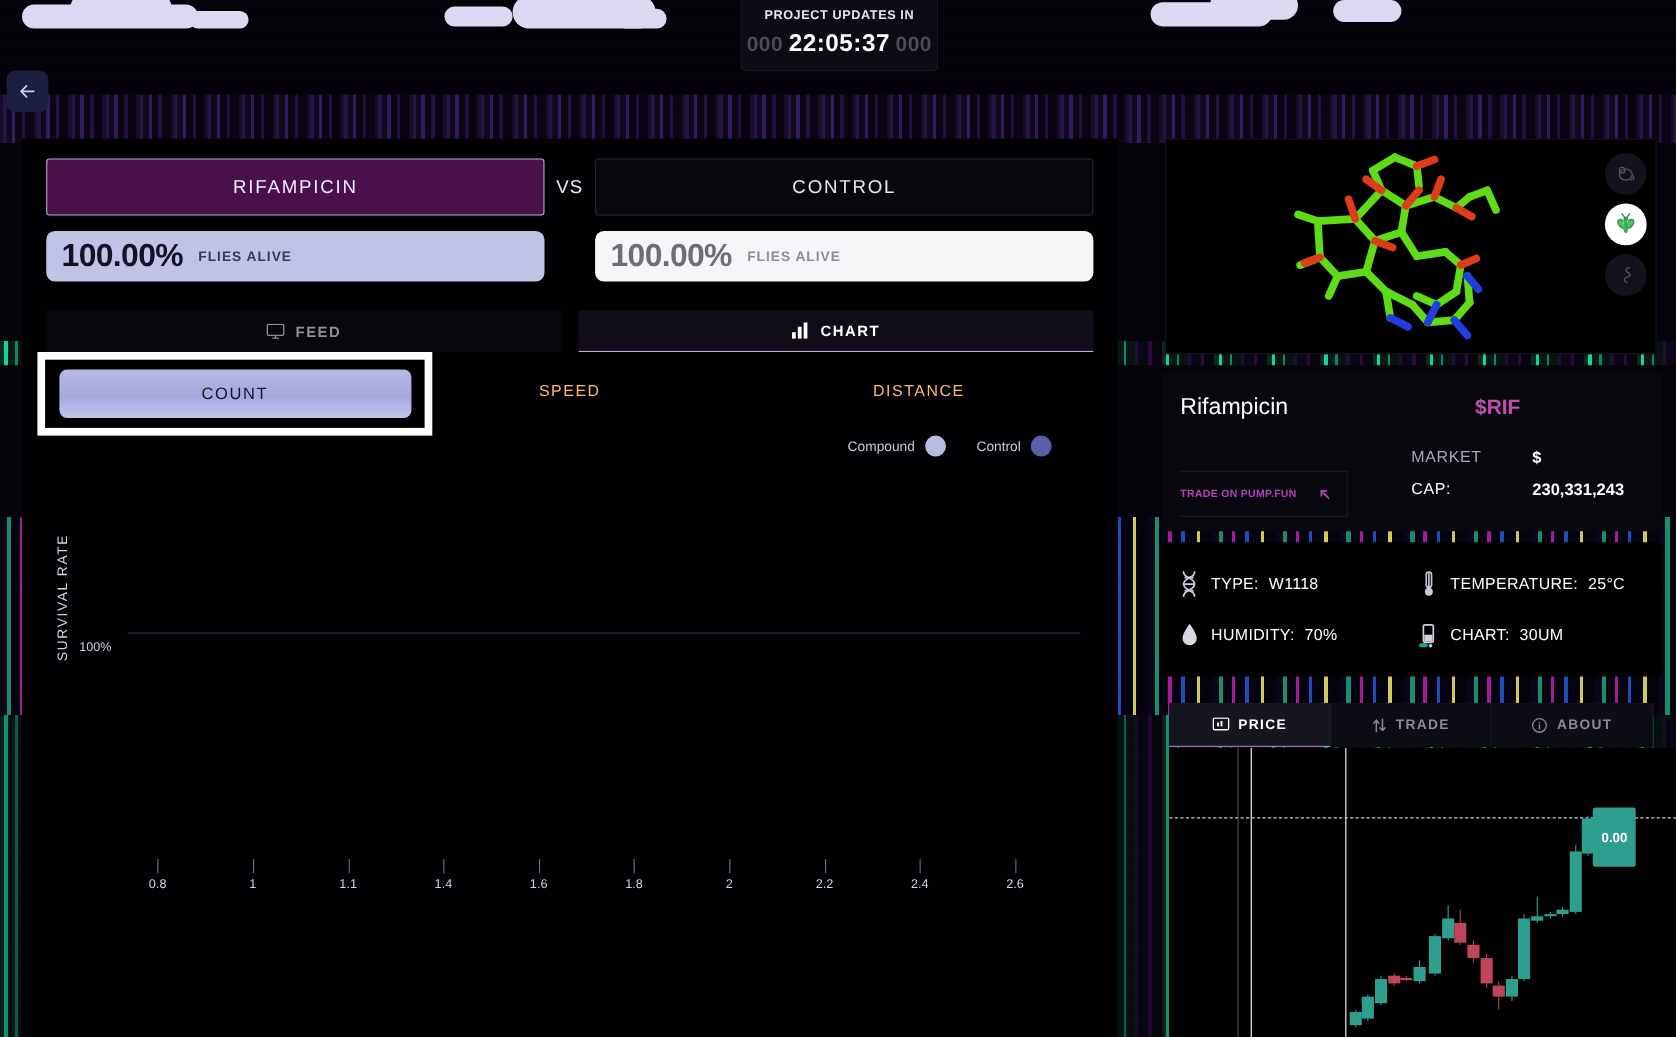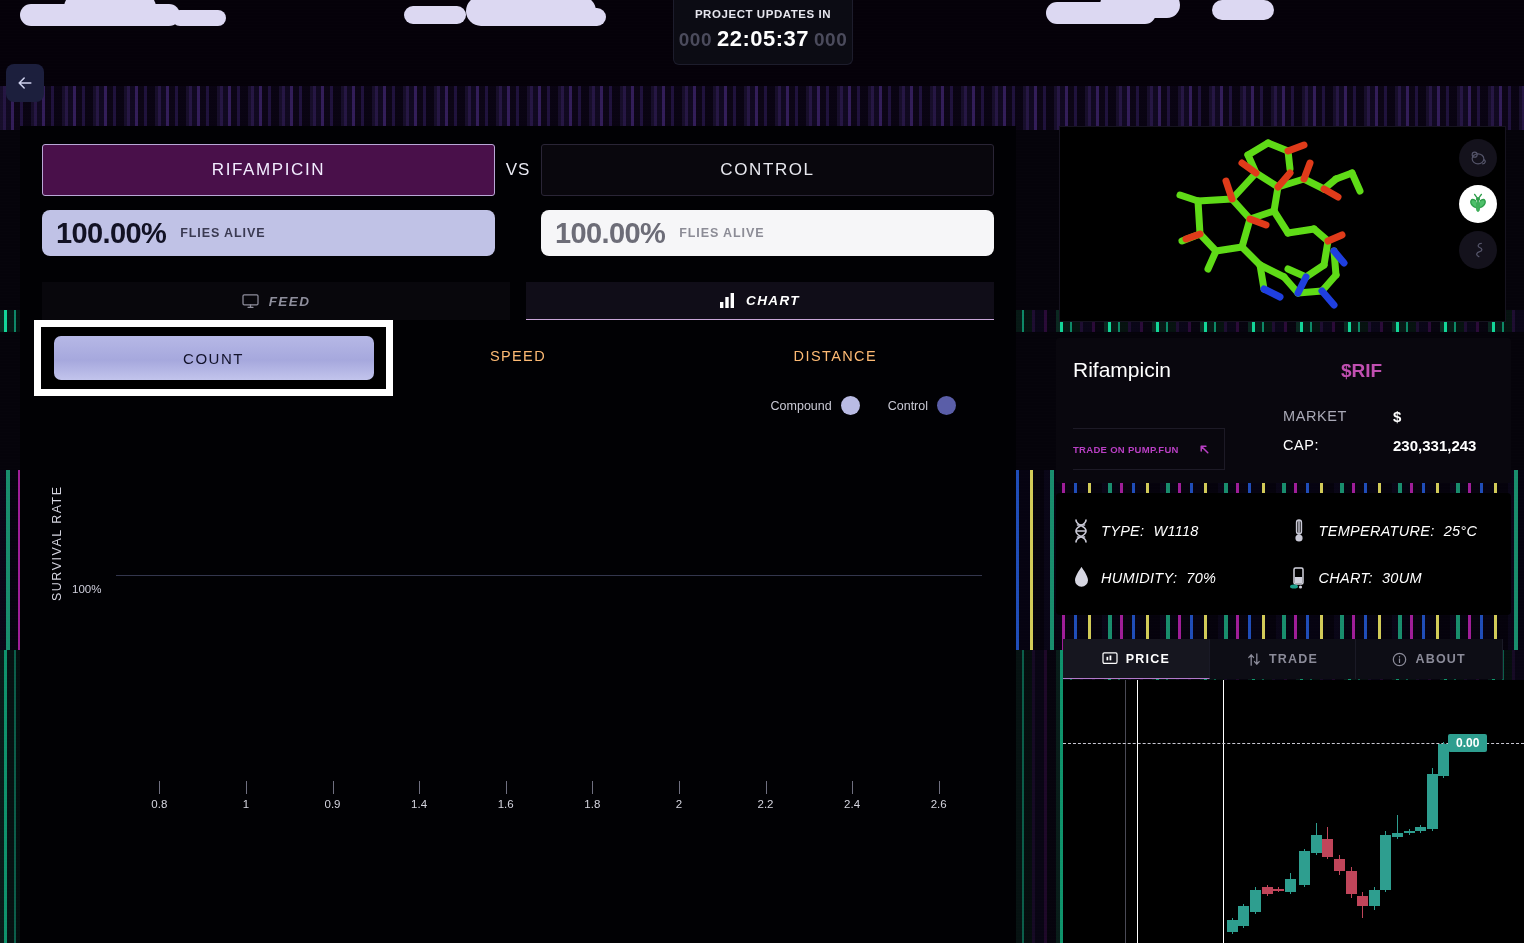--- a/index.html
+++ b/index.html
@@ -86,21 +86,21 @@
   .stat-pill.control { background:#f6f6f8; }
   .stat-val { font-size:29px; font-weight:700; letter-spacing:-0.6px; }
   .stat-pill.compound .stat-val { color:#121224; }
   .stat-pill.control .stat-val { color:#6d6d78; }
   .stat-sub { font-size:12.5px; letter-spacing:.9px; font-weight:600; }
   .stat-pill.compound .stat-sub { color:#3a3a52; }
   .stat-pill.control .stat-sub { color:#8c8c96; }
   .stat-gap { width:46px; }
 
   
-  .view-tabs { display:flex; margin-top:26px; padding:0 22px; gap:16px;font-style:italic; }
+  .view-tabs { display:flex; margin-top:26px; padding:0 22px; gap:16px; }
   .view-tab {
     flex:1; height:38px; display:flex; align-items:center; justify-content:center; gap:10px;
     font-size:13.5px; letter-spacing:1.4px; font-weight:600; color:#8e8e9c; cursor:pointer;
     background:#08070c;
   }
   .view-tab.active { color:#ffffff; background:#100d18; border-bottom:1.5px solid #c9a6d8; }
 
   
   .metric-tabs { display:flex; margin-top:16px; padding:0 22px; position:relative; }
   .metric-tab {
@@ -125,21 +125,21 @@
   .dot { width:19px; height:19px; border-radius:50%; }
 
   
   .chart-area { position:relative; height:430px; margin-top:28px; }
   .y-axis-label {
     position:absolute; left:30px; top:158px; transform:rotate(-90deg); transform-origin:left top;
     font-size:12.5px; letter-spacing:1.5px; color:#d3d3de; white-space:nowrap;
   }
   .y-tick { position:absolute; left:52px; top:125px; font-size:11.5px; color:#cfcfdc;margin-top:15px; }
   .gridline { position:absolute; left:96px; top:132px; width:866px; height:1px; background:#33364d; }
-  .x-axis { position:absolute; left:96px; bottom:52px; width:866px; height:40px; }
+  .x-axis { position:absolute; left:80px; bottom:52px; width:866px; height:40px; }
   .x-tick { position:absolute; top:0; width:1px; height:13px; background:#6f6f80; }
   .x-tick-lbl { position:absolute; top:17px; font-size:11.5px; color:#d4d4de; transform:translateX(-50%); white-space:nowrap;}
   .x-axis-label {
     position:absolute; left:0; right:0; bottom:10px; text-align:center;
     font-size:13px; letter-spacing:1.7px; color:#d7d7e2;
   }
 
   
   .mol-panel {
     position:absolute; left:1059px; top:126px; width:447px; height:196px;
@@ -170,21 +170,21 @@
   .mcap-label { position:absolute; left:227px; top:70px; font-size:14.5px; color:#a9a9b6; letter-spacing:.6px;}
   .mcap-label2 { position:absolute; left:227px; top:99px; font-size:14.5px; color:#ffffff; letter-spacing:.6px;}
   .mcap-cur { position:absolute; left:337px; top:70px; font-size:15px; color:#fff; font-weight:700;}
   .mcap-val { position:absolute; left:337px; top:99px; font-size:15px; color:#fff; font-weight:600;}
 
   .stats-panel {
     position:absolute; left:1056px; top:493px; width:455px; height:122px;
     background:#000; border-radius:4px; padding:16px 14px;
     display:grid; grid-template-columns:1fr 1fr; grid-template-rows:1fr 1fr; gap:4px 8px;
   }
-  .stat-item { display:flex; align-items:center; gap:9px; font-size:14.5px; color:#fff; letter-spacing:.3px;font-style:italic; }
+  .stat-item { display:flex; align-items:center; gap:9px; font-size:14.5px; color:#fff; letter-spacing:.3px; }
   .stat-item .ico { width:22px; height:26px; display:flex; align-items:center; justify-content:center; flex:0 0 22px;}
 
   .price-tabs {
     position:absolute; left:1063px; top:639px; width:440px; height:40px; display:flex;
   }
   .price-tab {
     flex:1; display:flex; align-items:center; justify-content:center; gap:8px;
     font-size:12.5px; letter-spacing:1.2px; font-weight:600; color:#8b8b99; cursor:pointer;
     background:#0d0d15; border-right:1px solid #1a1a26;
   }
@@ -192,21 +192,21 @@
 
   .candle-panel { position:absolute; left:1063px; top:680px; width:461px; height:263px; background:#000; overflow:hidden; }
   .vline { position:absolute; top:0; bottom:0; width:1px; background:#ffffff; }
   .vline.dim { background:#4a4a55; }
   .dashed {
     position:absolute; left:0; right:0; height:0;
     border-top:1px dashed #c8c8d2;
   }
   .price-badge {
     position:absolute; background:#2e9e8f; color:#fff; font-size:12px; font-weight:600;
-    padding:2px 8px; border-radius:2px;text-align:center;
+    padding:20px 8px; border-radius:2px;text-align:center;
   }
   .candle { position:absolute; }
   .wick { position:absolute; width:1px; }
 
   .label-hidden { position:absolute; opacity:0; pointer-events:none; }
 </style>
 </head>
 <body>
 
 <div id="root">
@@ -309,21 +309,21 @@
     <div class="chart-area">
       <div class="y-axis-label">SURVIVAL RATE</div>
       <div class="y-tick">100%</div>
       <div class="gridline"></div>
       <div class="x-axis" id="x-axis">
           <div class="x-tick" style="left: 43.3px;"></div>
           <div class="x-tick-lbl" style="left: 43.3px;">0.8</div>
           <div class="x-tick" style="left: 129.9px;"></div>
           <div class="x-tick-lbl" style="left: 129.9px;">1</div>
           <div class="x-tick" style="left: 216.5px;"></div>
-          <div class="x-tick-lbl" style="left: 216.5px;">0.9</div>
+          <div class="x-tick-lbl" style="left: 216.5px;">1.1</div>
           <div class="x-tick" style="left: 303.1px;"></div>
           <div class="x-tick-lbl" style="left: 303.1px;">1.4</div>
           <div class="x-tick" style="left: 389.7px;"></div>
           <div class="x-tick-lbl" style="left: 389.7px;">1.6</div>
           <div class="x-tick" style="left: 476.3px;"></div>
           <div class="x-tick-lbl" style="left: 476.3px;">1.8</div>
           <div class="x-tick" style="left: 562.9px;"></div>
           <div class="x-tick-lbl" style="left: 562.9px;">2</div>
           <div class="x-tick" style="left: 649.5px;"></div>
           <div class="x-tick-lbl" style="left: 649.5px;">2.2</div>

